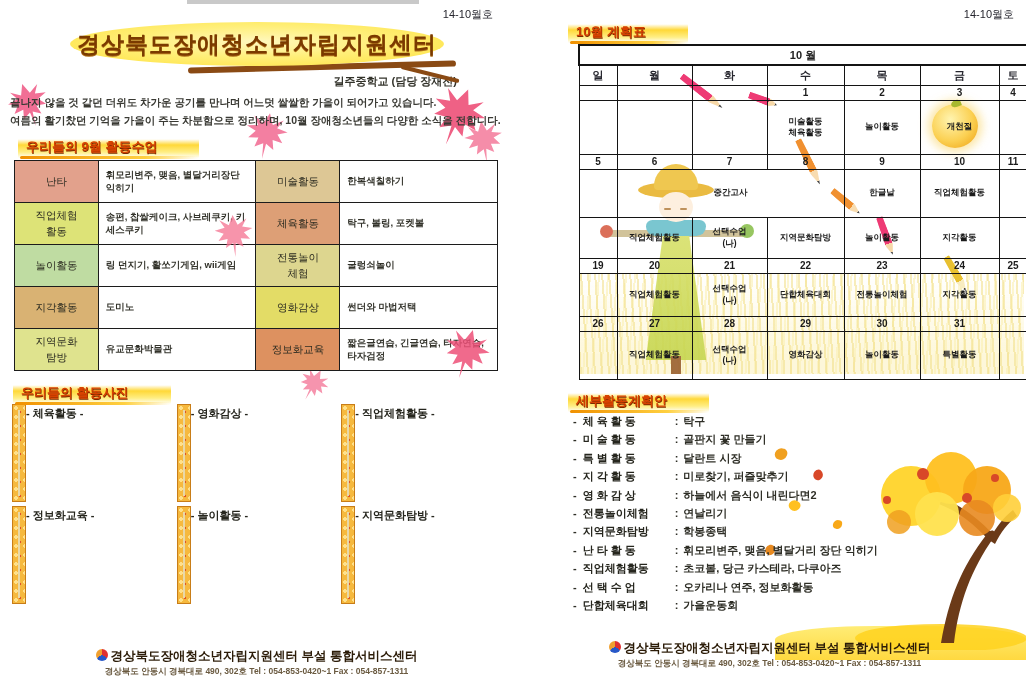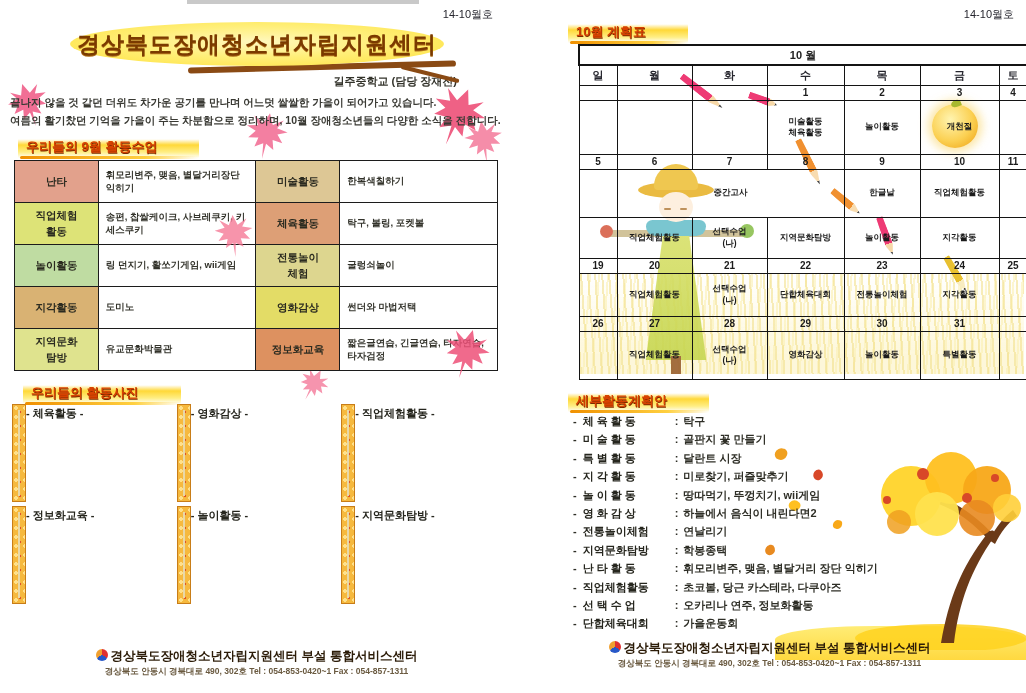--- a/index.html
+++ b/index.html
@@ -25,21 +25,21 @@
   .sec-head{position:absolute;display:inline-block;font-size:13px;font-weight:bold;color:#d84200;
     padding:1px 42px 2px 8px;white-space:nowrap;z-index:2;
     background:linear-gradient(180deg, rgba(255,216,56,0) 10%, #ffd838 38%, #ffee84 72%, rgba(255,238,132,0) 100%);
     text-shadow:0.5px 0.5px 0 #7a2a00;}
   .sec-head::after{content:"";position:absolute;left:2px;right:0;bottom:-1px;height:3px;border-radius:2px;
     background:linear-gradient(90deg,#f09000,#ffd040 70%,rgba(255,208,64,0));}
 
   
   .sep-table{position:absolute;left:14px;top:160px;width:484px;border-collapse:collapse;z-index:1;background:transparent;}
   .sep-table td{border:1.2px solid #1c1c1c;vertical-align:middle;}
-  .sep-table td.lbl{width:84px;text-align:center;font-size:10.5px;font-weight:bold;color:#2b2b20;white-space:pre-line;line-height:1.5;}
+  .sep-table td.lbl{width:84px;text-align:center;font-size:10.5px;font-weight:normal;color:#2b2b20;white-space:pre-line;line-height:1.5;}
   .sep-table td.desc{width:158px;font-size:9.5px;font-weight:bold;color:#33332b;padding:2px 4px 2px 7px;background:#fff;}
   .sep-table tr{height:42px;}
 
   
   .photo-grid{position:absolute;left:12px;top:404px;width:489px;display:grid;grid-template-columns:1fr 1fr 1fr;column-gap:5px;row-gap:4px;z-index:1;}
   .photo-cell{display:flex;flex-direction:row;}
   .frame{padding:5px;border:1px solid #c87d18;background:
      radial-gradient(circle at 3px 3px, #ffe08a 1.6px, rgba(0,0,0,0) 2.1px) 0 0/9px 9px,
      radial-gradient(circle at 7px 7px, #e0522a 1.1px, rgba(0,0,0,0) 1.6px) 0 0/14px 14px,
      #f6b93e;}
@@ -239,21 +239,21 @@
           <tr>
             <td class="lbl" style="background: rgb(223, 227, 142);">지역문화
 탐방</td>
             <td class="desc">유교문화박물관</td>
             <td class="lbl" style="background: rgb(221, 145, 96);">정보화교육</td>
             <td class="desc">짧은글연습, 긴글연습, 타자연습, 타자검정</td>
           </tr>
         </tbody>
       </table>
 
-    <div class="sec-head" style="left:23px;top:383px">우리들의 활동사진</div>
+    <div class="sec-head" style="left:13px;top:383px">우리들의 활동사진</div>
 
     <div class="photo-grid">
         <div class="photo-cell">
           <div class="frame">
             <div class="photo scene-billiards"></div>
           </div>
           <div class="caption">- 체육활동 -</div>
         </div>
         <div class="photo-cell">
           <div class="frame">
@@ -456,21 +456,20 @@
     <div class="dl-leaf" style="left:276px;top:500px;width:11px;height:11px;background:#ffc020;transform:rotate(45deg)"></div>
     <div class="dl-leaf" style="left:320px;top:520px;width:9px;height:9px;background:#f8a818;transform:rotate(10deg)"></div>
     <div class="dl-leaf" style="left:252px;top:545px;width:10px;height:10px;background:#e88a20;transform:rotate(-15deg)"></div>
     <div class="yellow-band"></div>
 
     <div class="detail-list">
         <div class="detail-item"><span class="dash">-</span><span class="lab">체 육 활 동</span><span class="colon">:</span><span class="val">탁구</span></div>
         <div class="detail-item"><span class="dash">-</span><span class="lab">미 술 활 동</span><span class="colon">:</span><span class="val">골판지 꽃 만들기</span></div>
         <div class="detail-item"><span class="dash">-</span><span class="lab">특 별 활 동</span><span class="colon">:</span><span class="val">달란트 시장</span></div>
         <div class="detail-item"><span class="dash">-</span><span class="lab">지 각 활 동</span><span class="colon">:</span><span class="val">미로찾기, 퍼즐맞추기</span></div>
-        <div class="detail-item"><span class="dash">-</span><span class="lab">놀 이 활 동</span><span class="colon">:</span><span class="val">땅따먹기, 뚜껑치기, wii게임</span></div>
         <div class="detail-item"><span class="dash">-</span><span class="lab">영 화 감 상</span><span class="colon">:</span><span class="val">하늘에서 음식이 내린다면2</span></div>
         <div class="detail-item"><span class="dash">-</span><span class="lab">전통놀이체험</span><span class="colon">:</span><span class="val">연날리기</span></div>
         <div class="detail-item"><span class="dash">-</span><span class="lab">지역문화탐방</span><span class="colon">:</span><span class="val">학봉종택</span></div>
         <div class="detail-item"><span class="dash">-</span><span class="lab">난 타 활 동</span><span class="colon">:</span><span class="val">휘모리변주, 맺음, 별달거리 장단 익히기</span></div>
         <div class="detail-item"><span class="dash">-</span><span class="lab">직업체험활동</span><span class="colon">:</span><span class="val">초코볼, 당근 카스테라, 다쿠아즈</span></div>
         <div class="detail-item"><span class="dash">-</span><span class="lab">선 택 수 업</span><span class="colon">:</span><span class="val">오카리나 연주, 정보화활동</span></div>
         <div class="detail-item"><span class="dash">-</span><span class="lab">단합체육대회</span><span class="colon">:</span><span class="val">가을운동회</span></div>
       </div>
 
     <div class="footer" style="top:640px">

